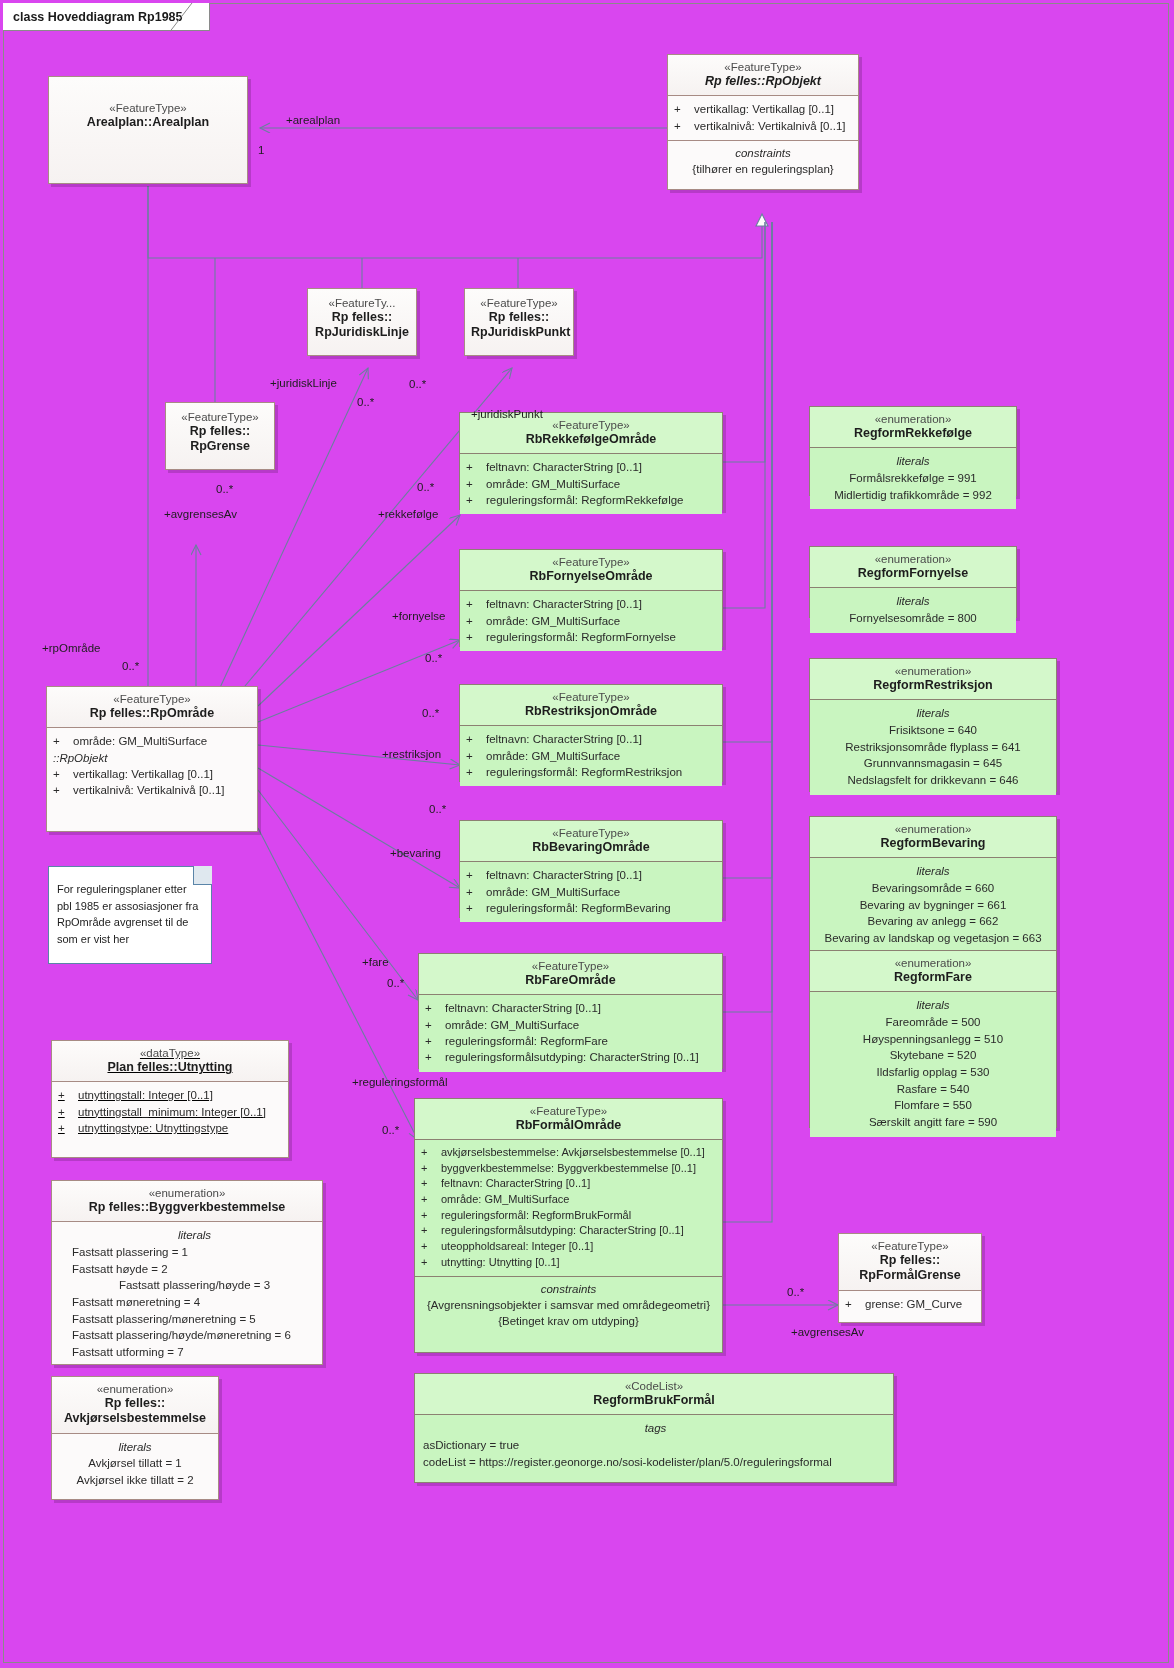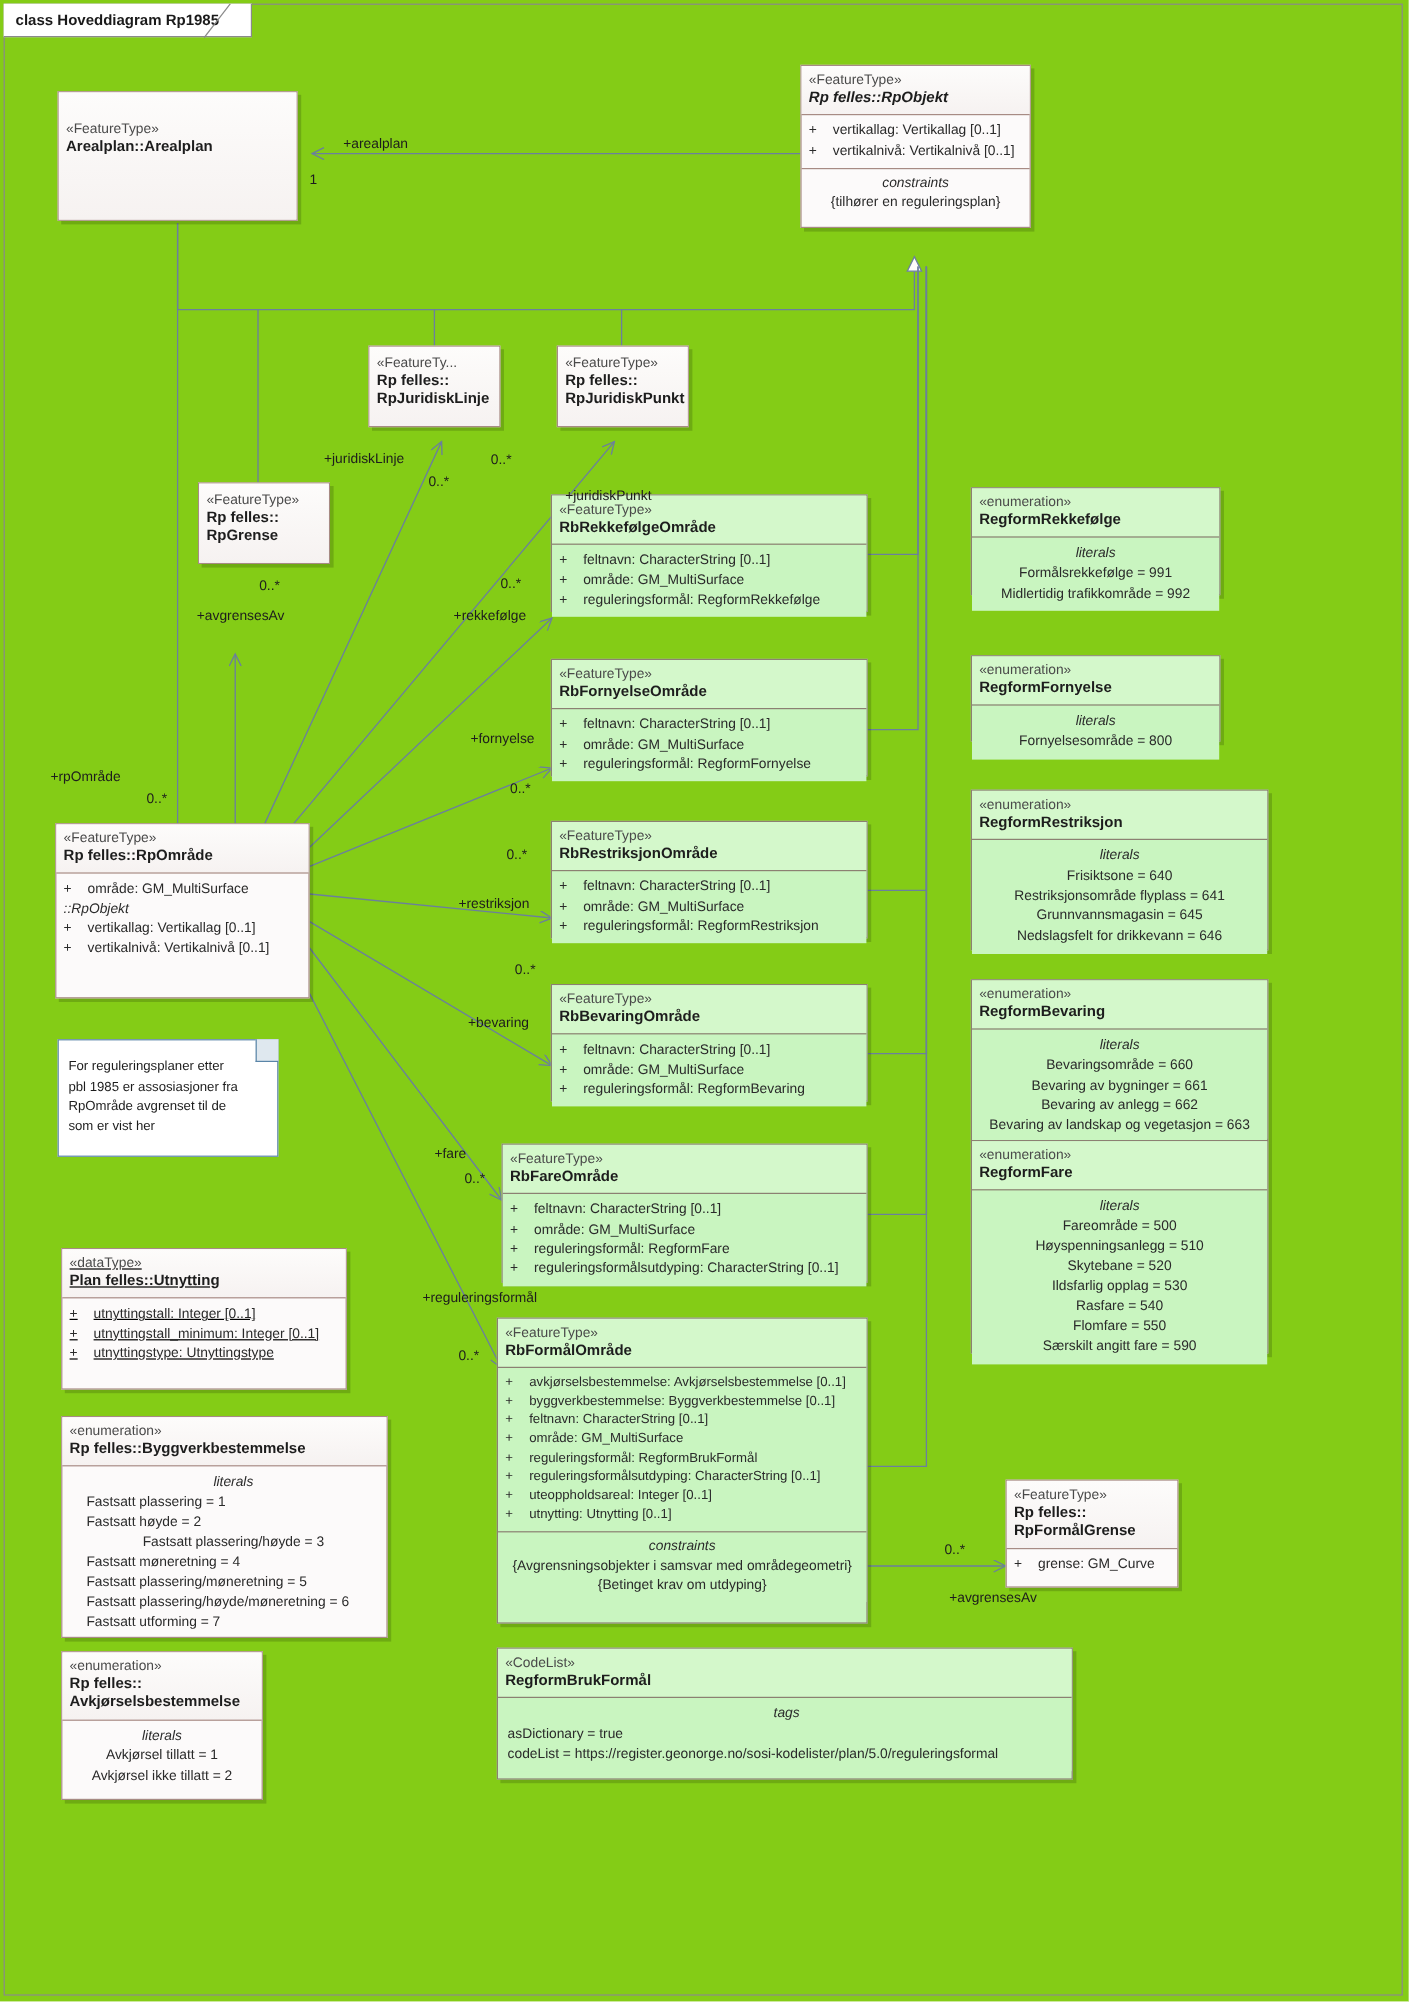--- a/index.html
+++ b/index.html
@@ -1,30 +1,30 @@
 <!DOCTYPE html>
 <html><head>
 <meta charset="utf-8">
 <style>
   html,body{margin:0;padding:0;background:#ffffff;}
   body{font-family:"Liberation Sans",sans-serif;}
-  #canvas{position:relative;width:1174px;height:1668px;background:#84cc16;overflow:hidden;}
+  #canvas{position:relative;width:1174px;height:1668px;background:#d946ef;overflow:hidden;}
 
   
   #frame{position:absolute;left:3px;top:3px;width:1166px;height:1660px;border:1px solid #8a8a8a;box-sizing:border-box;}
   #frame-tab{position:absolute;left:3px;top:3px;height:28px;border:1px solid #8a8a8a;border-top:none;border-left:none;
     background:#fff;box-sizing:border-box;display:flex;align-items:center;padding:0 26px 0 10px;
     font-size:12.5px;font-weight:bold;color:#1a1a1a;}
   #frame-tab-slant{position:absolute;left:170px;top:3px;width:30px;height:29px;overflow:hidden;}
   #frame-tab-slant svg{display:block}
 
   
   .uml{position:absolute;box-sizing:border-box;box-shadow:3px 3px 0 rgba(0,0,0,.16);}
   .uml .sec{box-sizing:border-box;}
-  .uml .hdr{padding:5px 6px 6px 6px;line-height:1.22;}
+  .uml .hdr{text-align:center;padding:5px 6px 6px 6px;line-height:1.22;}
   .uml .stereo{font-size:11.5px;color:#4a4a4a;}
   .uml .nm{font-size:12.5px;font-weight:bold;color:#1d1d1d;}
   .uml .nm.ital{font-style:italic;}
   .uml .attrs{padding:5px 4px 6px 6px;font-size:11.5px;color:#2a2a2a;line-height:1.42;}
   .uml .attr{display:flex;gap:4px;white-space:nowrap;}
   .uml .attr .vis{width:16px;display:inline-block;text-align:left;flex:0 0 16px;}
   .uml .attr .txt{display:inline-block;}
   .uml .inh{font-style:italic;font-size:11.5px;color:#2a2a2a;padding-left:0px;}
   .uml .lits{padding:4px 5px 6px 5px;font-size:11.5px;color:#2a2a2a;line-height:1.45;text-align:center;}
   .uml .lit{text-align:center;white-space:nowrap;}
@@ -177,21 +177,21 @@
           <span class="vis">+</span>
           <span class="txt">vertikallag: Vertikallag [0..1]</span>
         </div>
       <div class="attr">
           <span class="vis">+</span>
           <span class="txt">vertikalnivå: Vertikalnivå [0..1]</span>
         </div>
     </div>
   </div>
 
-  <div class="note" style="left:48px;top:866px;width:184px;height:98px;">
+  <div class="note" style="left:48px;top:866px;width:164px;height:98px;">
     <div class="fold"></div>
     <div>For reguleringsplaner etter</div>
     <div>pbl 1985 er assosiasjoner fra</div>
     <div>RpOmråde avgrenset til de</div>
     <div>som er vist her</div>
   </div>
 
   <div class="uml green" style="left:459px;top:412px;width:264px;height:98px;">
     <div class="sec hdr">
       <div class="stereo">«FeatureType»</div>

